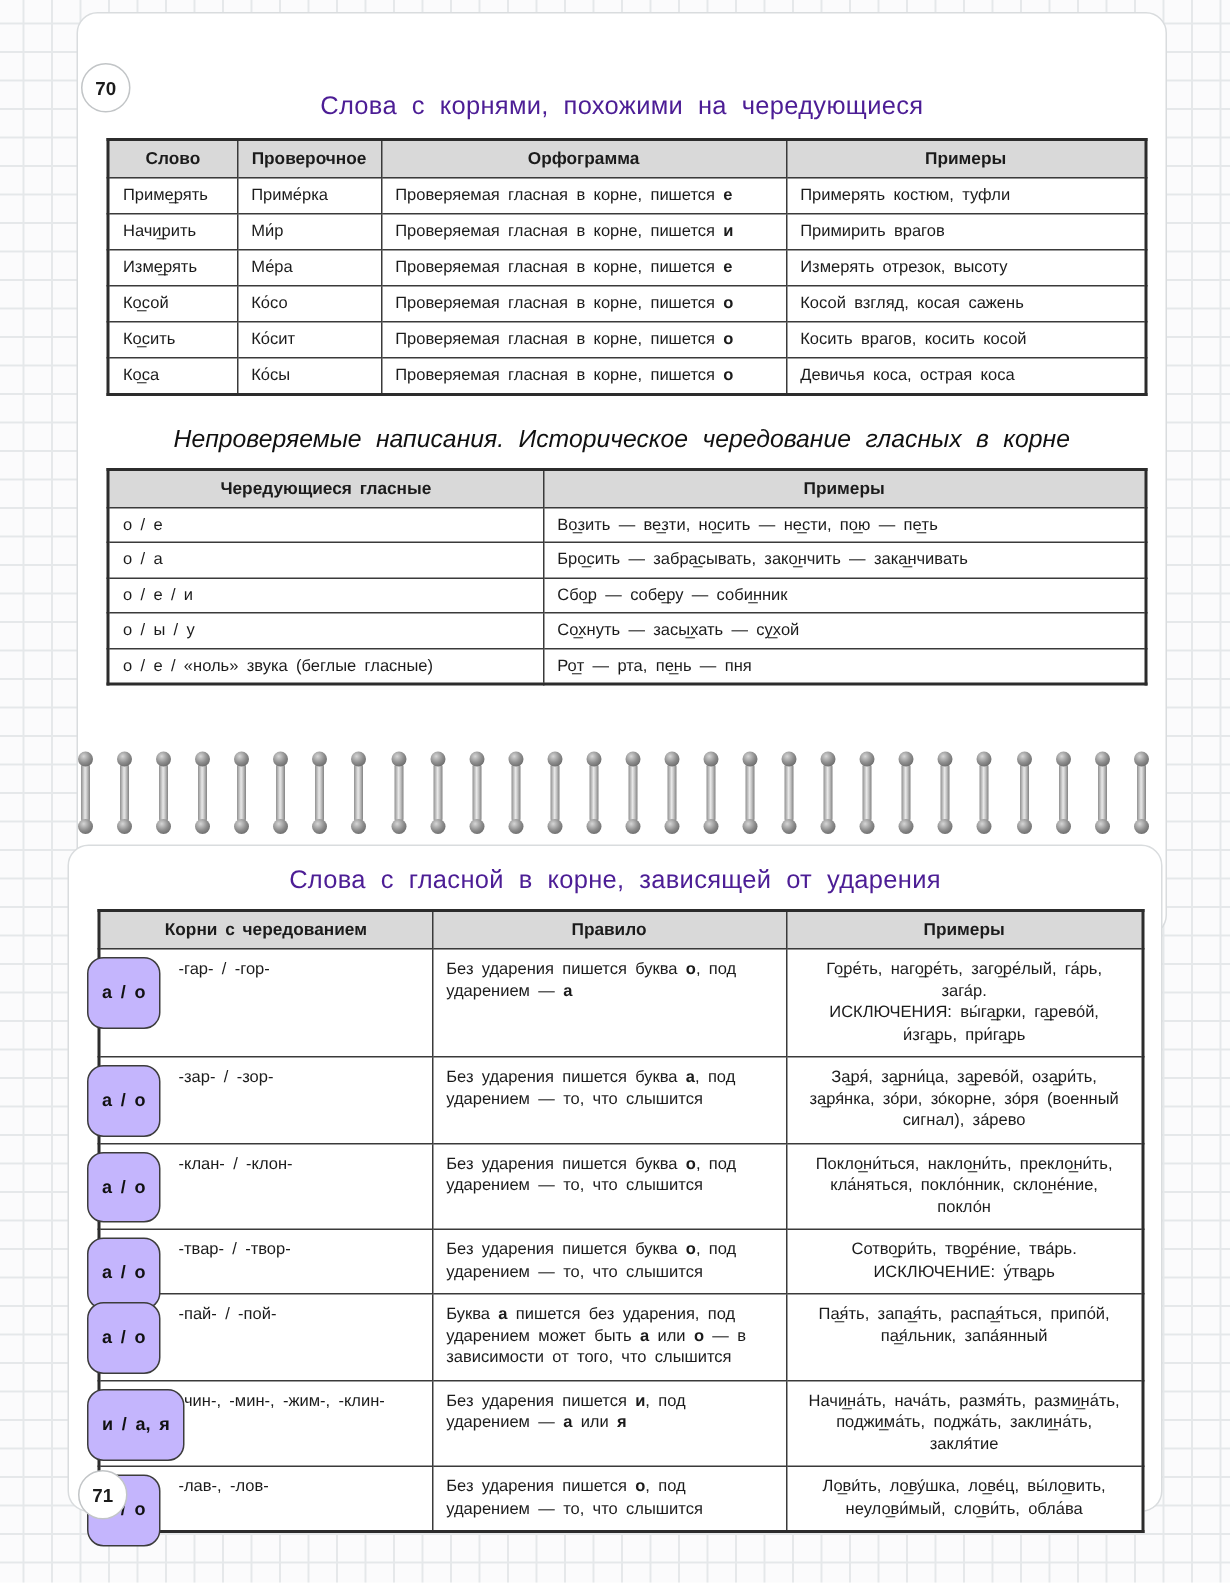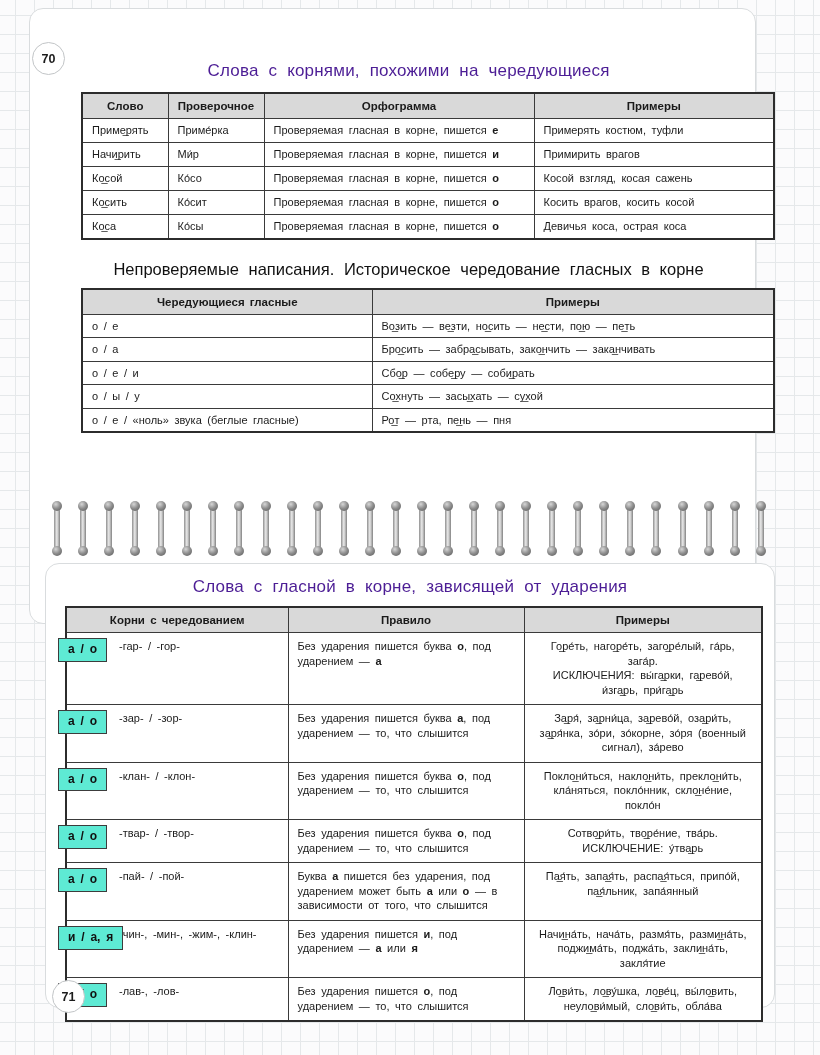--- a/index.html
+++ b/index.html
@@ -3,44 +3,44 @@
 <meta charset="utf-8">
 <style>
   html,body{margin:0;padding:0;}
   body{font-family:"Liberation Sans","DejaVu Sans",sans-serif;color:#1b1b1b;}
   .canvas{position:relative;width:820px;height:1055px;overflow:hidden;
     background-color:#fbfbfc;
     background-image:linear-gradient(to right,#e5e8ea 1px,transparent 1px),
                      linear-gradient(to bottom,#e5e8ea 1px,transparent 1px);
     background-size:19px 19px;background-position:-4px -4px;}
   .page{position:absolute;background:#ffffff;border:1px solid #d9dcde;border-radius:14px;box-sizing:border-box;}
-  .page-top{left:29px;top:8px;width:727px;height:616px;padding-left:32px;}
+  .page-top{left:51px;top:8px;width:727px;height:616px;}
   .page-bottom{left:45px;top:563px;width:730px;height:445px;}
   .pnum{position:absolute;width:31px;height:31px;border-radius:50%;background:#fff;border:1px solid #c2c5c7;
     display:flex;align-items:center;justify-content:center;font-weight:bold;font-size:12.5px;z-index:5;}
   .pnum.p70{left:2px;top:33px;}
   .pnum.p71{left:6px;top:416px;}
   h1.title{margin:0;text-align:center;font-size:17px;font-weight:normal;letter-spacing:.2px;word-spacing:5px;color:#4c1d95;}
   .page-top h1.title{margin-top:52px;}
-  .page-top h2.title2{margin:20px 0 0 0;text-align:center;font-size:16.5px;font-weight:normal;word-spacing:5px;color:#111;}
+  .page-top h2.title2{margin:20px 0 0 0;text-align:center;font-size:16.5px;font-weight:normal;word-spacing:5px;color:#111;font-style:italic;}
   .page-bottom h1.title{margin-top:13px;}
   table{border-collapse:collapse;table-layout:fixed;margin-left:19px;background:#fff;}
   table{border:2px solid #2c2c2c;}
   th,td{border:1px solid #3a3a3a;box-sizing:border-box;}
   th{background:#d9d9d9;font-size:11.5px;font-weight:bold;padding:6px 4px;word-spacing:2px;}
   td{font-size:11px;padding:4px 9px;line-height:1.32;word-spacing:2.5px;}
   #t1{width:692px;margin-top:11px;}
   #t1 td{height:24px;vertical-align:middle;}
   #t2{width:692px;margin-top:9px;}
   #t2 td{height:23px;vertical-align:middle;}
   #t3{width:696px;margin-top:9px;}
   #t3 td{vertical-align:top;padding-top:6px;padding-bottom:7px;}
   #t3 td.roots-cell{position:relative;padding-left:52px;font-size:11px;}
-  .badge{position:absolute;left:-9px;top:5px;background:#5eead4;border:1.5px solid #3c3c3c;border-radius:0;
-    font-weight:bold;font-size:12px;padding:4px 9px;line-height:1.15;white-space:nowrap;z-index:4;color:#111;}
+  .badge{position:absolute;left:-9px;top:5px;background:#c4b5fd;border:1.5px solid #3c3c3c;border-radius:11px;
+    font-weight:bold;font-size:12px;padding:16px 9px;line-height:1.15;white-space:nowrap;z-index:4;color:#111;}
   .ex-line{margin:0;text-align:center;}
   .binding{position:absolute;left:52px;top:501px;width:714px;height:55px;display:flex;justify-content:space-between;z-index:2;}
   .ring{width:10px;height:55px;display:flex;flex-direction:column;align-items:center;}
   .ring .dot{width:10px;height:10px;border-radius:50%;position:relative;z-index:2;
     background:radial-gradient(circle at 38% 32%,#d6d6d6 0%,#8d8d8d 48%,#555555 100%);}
   .ring .stem{width:6px;flex:1;margin:-3px 0;border-radius:3px;position:relative;z-index:1;
     background:linear-gradient(90deg,#8f8f8f 0%,#e8e8e8 45%,#cfcfcf 62%,#828282 100%);}
   b{font-weight:bold;}
 </style>
 </head>
@@ -75,20 +75,26 @@
             <td>Проверяемая гласная в корне, пишется <b>е</b></td>
             <td>Примерять костюм, туфли</td>
           </tr>
           <tr>
             <td>Начи̲рить</td>
             <td>Ми́р</td>
             <td>Проверяемая гласная в корне, пишется <b>и</b></td>
             <td>Примирить врагов</td>
           </tr>
           <tr>
+            <td>Изме̲рять</td>
+            <td>Ме́ра</td>
+            <td>Проверяемая гласная в корне, пишется <b>е</b></td>
+            <td>Измерять отрезок, высоту</td>
+          </tr>
+          <tr>
             <td>Ко̲сой</td>
             <td>Ко́со</td>
             <td>Проверяемая гласная в корне, пишется <b>о</b></td>
             <td>Косой взгляд, косая сажень</td>
           </tr>
           <tr>
             <td>Ко̲сить</td>
             <td>Ко́сит</td>
             <td>Проверяемая гласная в корне, пишется <b>о</b></td>
             <td>Косить врагов, косить косой</td>
@@ -117,21 +123,21 @@
           <tr>
             <td>о / е</td>
             <td>Во̲зить — ве̲зти, но̲сить — не̲сти, по̲ю — пе̲ть</td>
           </tr>
           <tr>
             <td>о / а</td>
             <td>Бро̲сить — забра̲сывать, зако̲нчить — зака̲нчивать</td>
           </tr>
           <tr>
             <td>о / е / и</td>
-            <td>Сбо̲р — собе̲ру — соби̲рать</td>
+            <td>Сбо̲р — собе̲ру — соби̲нник</td>
           </tr>
           <tr>
             <td>о / ы / у</td>
             <td>Со̲хнуть — засы̲хать — су̲хой</td>
           </tr>
           <tr>
             <td>о / е / «ноль» звука (беглые гласные)</td>
             <td>Ро̲т — рта, пе̲нь — пня</td>
           </tr>
         </tbody>

